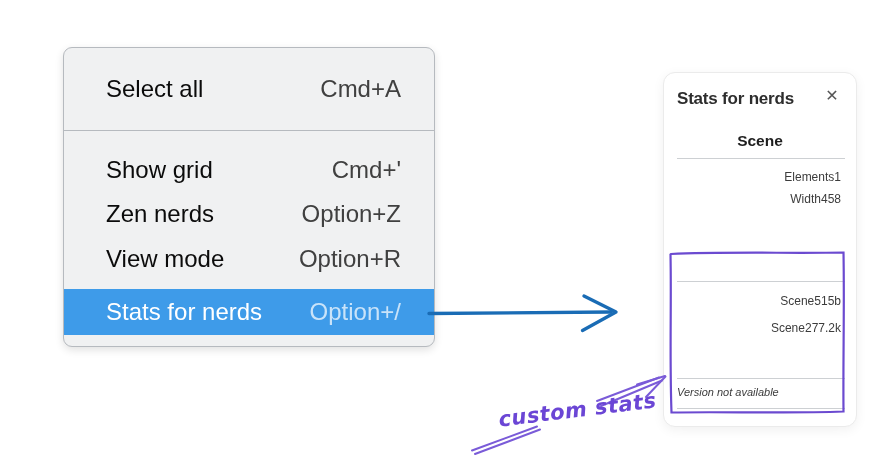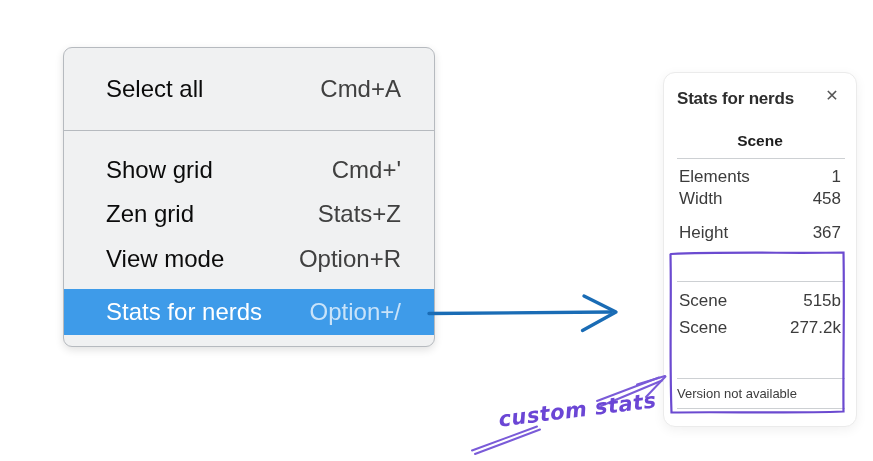--- a/index.html
+++ b/index.html
@@ -54,25 +54,25 @@
     font-size: 16px; color: #565656; cursor: pointer;
     background: none; border: none; font-family: "Liberation Sans", sans-serif;
   }
   .sp-heading {
     left: 0; right: 0; text-align: center;
     font-size: 15.5px; font-weight: 700; color: #1e1e1e;
   }
   .sp-divider { left: 13px; width: 168px; border-top: 1px solid #cdd0d3; }
   .sp-row {
     left: 15px; right: 15px; height: 28px;
-    display: flex; align-items: center; justify-content: space-between;
-    font-size: 17px;
+    display: flex; align-items: center; justify-content: flex-end;
+    font-size: 12px;
   }
   .sp-row .sp-val { text-align: right; }
-  .sp-message { left: 13px; right: 13px; font-size: 13px; color: #3c3c3c; }
+  .sp-message { left: 13px; right: 13px; font-size: 11px; color: #3c3c3c; font-style: italic; }
 
   
   .annotation-layer {
     position: absolute; left: 0; top: 0; width: 873px; height: 461px;
     pointer-events: none;
   }
   .custom-stats-label {
     position: absolute; left: 498px; top: 398px;
     font-size: 21px; font-style: italic; font-weight: 600;
     color: #6b46d5;
@@ -93,22 +93,22 @@
   </div>
 
   <div class="menu-sep"></div>
 
   <div class="menu-row" style="top:100px">
     <span class="mi-label">Show grid</span>
     <span class="mi-key">Cmd+'</span>
   </div>
 
   <div class="menu-row" style="top:144px">
-    <span class="mi-label">Zen grid</span>
-    <span class="mi-key">Stats+Z</span>
+    <span class="mi-label">Zen nerds</span>
+    <span class="mi-key">Option+Z</span>
   </div>
 
   <div class="menu-row" style="top:189px">
     <span class="mi-label">View mode</span>
     <span class="mi-key">Option+R</span>
   </div>
 
   <div class="menu-row highlighted" style="top:241px">
     <span class="mi-label">Stats for nerds</span>
     <span class="mi-key">Option+/</span>
@@ -124,24 +124,20 @@
   <div class="sp-abs sp-heading" style="top:59px">Scene</div>
   <div class="sp-abs sp-divider" style="top:85px"></div>
 
   <div class="sp-abs sp-row" style="top:90px">
     <span class="sp-lbl">Elements</span>
     <span class="sp-val">1</span>
   </div>
   <div class="sp-abs sp-row" style="top:112px">
     <span class="sp-lbl">Width</span>
     <span class="sp-val">458</span>
-  </div>
-  <div class="sp-abs sp-row" style="top:146px">
-    <span class="sp-lbl">Height</span>
-    <span class="sp-val">367</span>
   </div>
 
   <div class="sp-abs sp-divider" style="top:208px"></div>
 
   <div class="sp-abs sp-row" style="top:214px">
     <span class="sp-lbl">Scene</span>
     <span class="sp-val">515b</span>
   </div>
   <div class="sp-abs sp-row" style="top:241px">
     <span class="sp-lbl">Scene</span>

